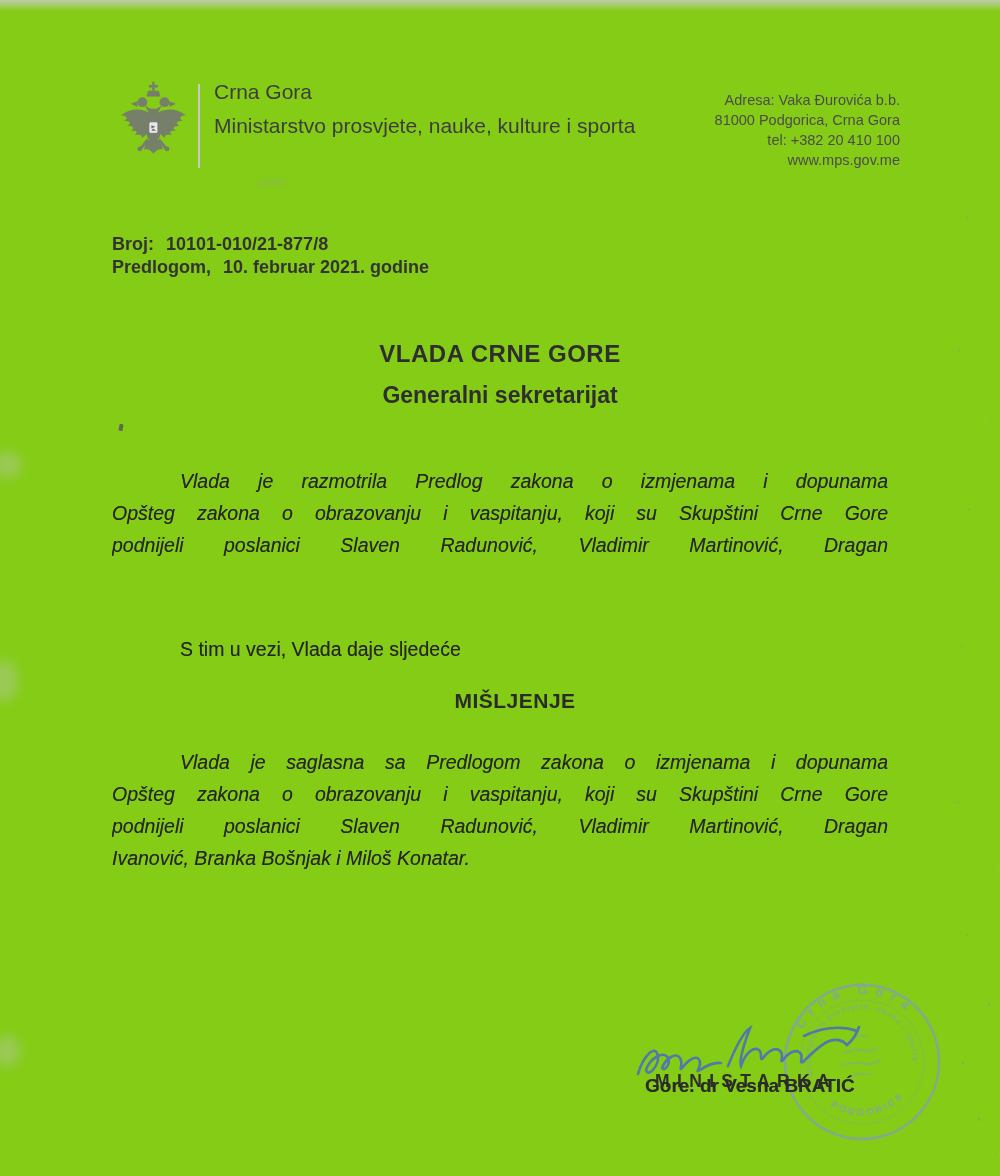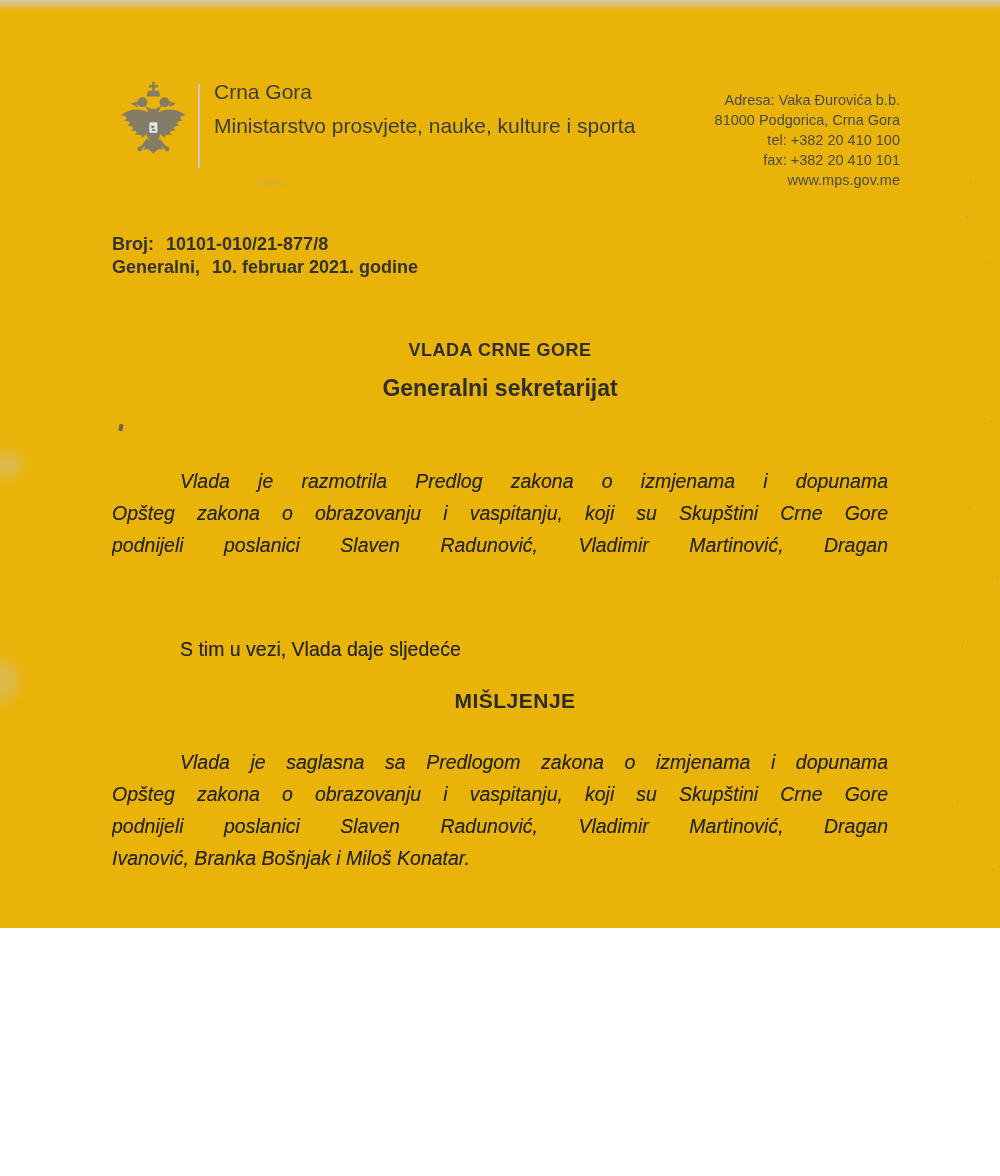--- a/index.html
+++ b/index.html
@@ -1,36 +1,36 @@
 <!DOCTYPE html>
 <html><head>
 <meta charset="utf-8">
 <style>
   html,body{margin:0;padding:0;background:#ffffff;}
   .page{
-    position:relative;width:1000px;height:928px;overflow:hidden;
-    background:#eab308;
+    position:relative;width:1000px;height:1176px;overflow:hidden;
+    background:#84cc16;
     font-family:"Liberation Sans", sans-serif;
     color:#2a2a2a;
   }
   .abs{position:absolute;}
   .scan-topband{left:0;top:0;width:1000px;height:11px;
     background:linear-gradient(#ccccd2,rgba(252,252,252,0));opacity:.8;}
   
   .org-country{left:214px;top:80px;font-size:21px;color:#3d3d3d;}
   .org-ministry{left:214px;top:114px;font-size:21px;color:#3d3d3d;}
   .head-divider{left:198px;top:84px;width:2px;height:84px;background:#c9c9cc;}
   .addr{left:560px;top:90px;width:340px;text-align:right;
     font-size:14.5px;line-height:20px;color:#4c4c4c;}
   
   .ref{left:112px;top:233px;font-size:18px;font-weight:bold;color:#333;line-height:23px;}
   .ref .gap{display:inline-block;width:12px;}
   
   .recipient{left:0;top:340px;width:1000px;text-align:center;font-weight:bold;color:#2e2e2e;}
-  .recipient .title{font-size:18px;letter-spacing:.5px;}
+  .recipient .title{font-size:24px;letter-spacing:.5px;}
   .recipient .subtitle{font-size:23px;margin-top:14px;}
   
   .para{left:112px;width:776px;font-size:19.5px;color:#262626;
     text-shadow:0 0 .5px rgba(40,40,40,.55);font-style:italic;}
   .jline{height:32px;line-height:32px;overflow:hidden;white-space:nowrap;
     text-align:justify;text-align-last:justify;box-sizing:border-box;width:776px;}
   .jline.first{padding-left:68px;}
   .jline.last{text-align:left;text-align-last:left;}
   .intro{left:180px;top:638px;font-size:19.5px;color:#262626;text-shadow:0 0 .5px rgba(40,40,40,.55);}
   .heading{left:112px;top:689px;width:776px;text-align:center;transform:translateX(15px);
@@ -88,30 +88,29 @@
 
   <div class="abs head-divider"></div>
 
   <div class="abs org-country">Crna Gora</div>
   <div class="abs org-ministry">Ministarstvo prosvjete, nauke, kulture i sporta</div>
 
   <div class="abs addr">
     <div>Adresa: Vaka Đurovića b.b.</div>
     <div>81000 Podgorica, Crna Gora</div>
     <div>tel: +382 20 410 100</div>
-    <div>fax: +382 20 410 101</div>
     <div>www.mps.gov.me</div>
   </div>
 
   <div class="abs ref">
     <div>
       <span>Broj:</span><span class="gap"></span><span>10101-010/21-877/8</span>
     </div>
     <div>
-      <span>Generalni,</span><span class="gap"></span><span>10. februar 2021. godine</span>
+      <span>Predlogom,</span><span class="gap"></span><span>10. februar 2021. godine</span>
     </div>
   </div>
 
   <div class="abs recipient">
     <div class="title">VLADA CRNE GORE</div>
     <div class="subtitle">Generalni sekretarijat</div>
   </div>
 
   <div class="abs speck"></div>
   <div class="abs smudge-a"></div>

